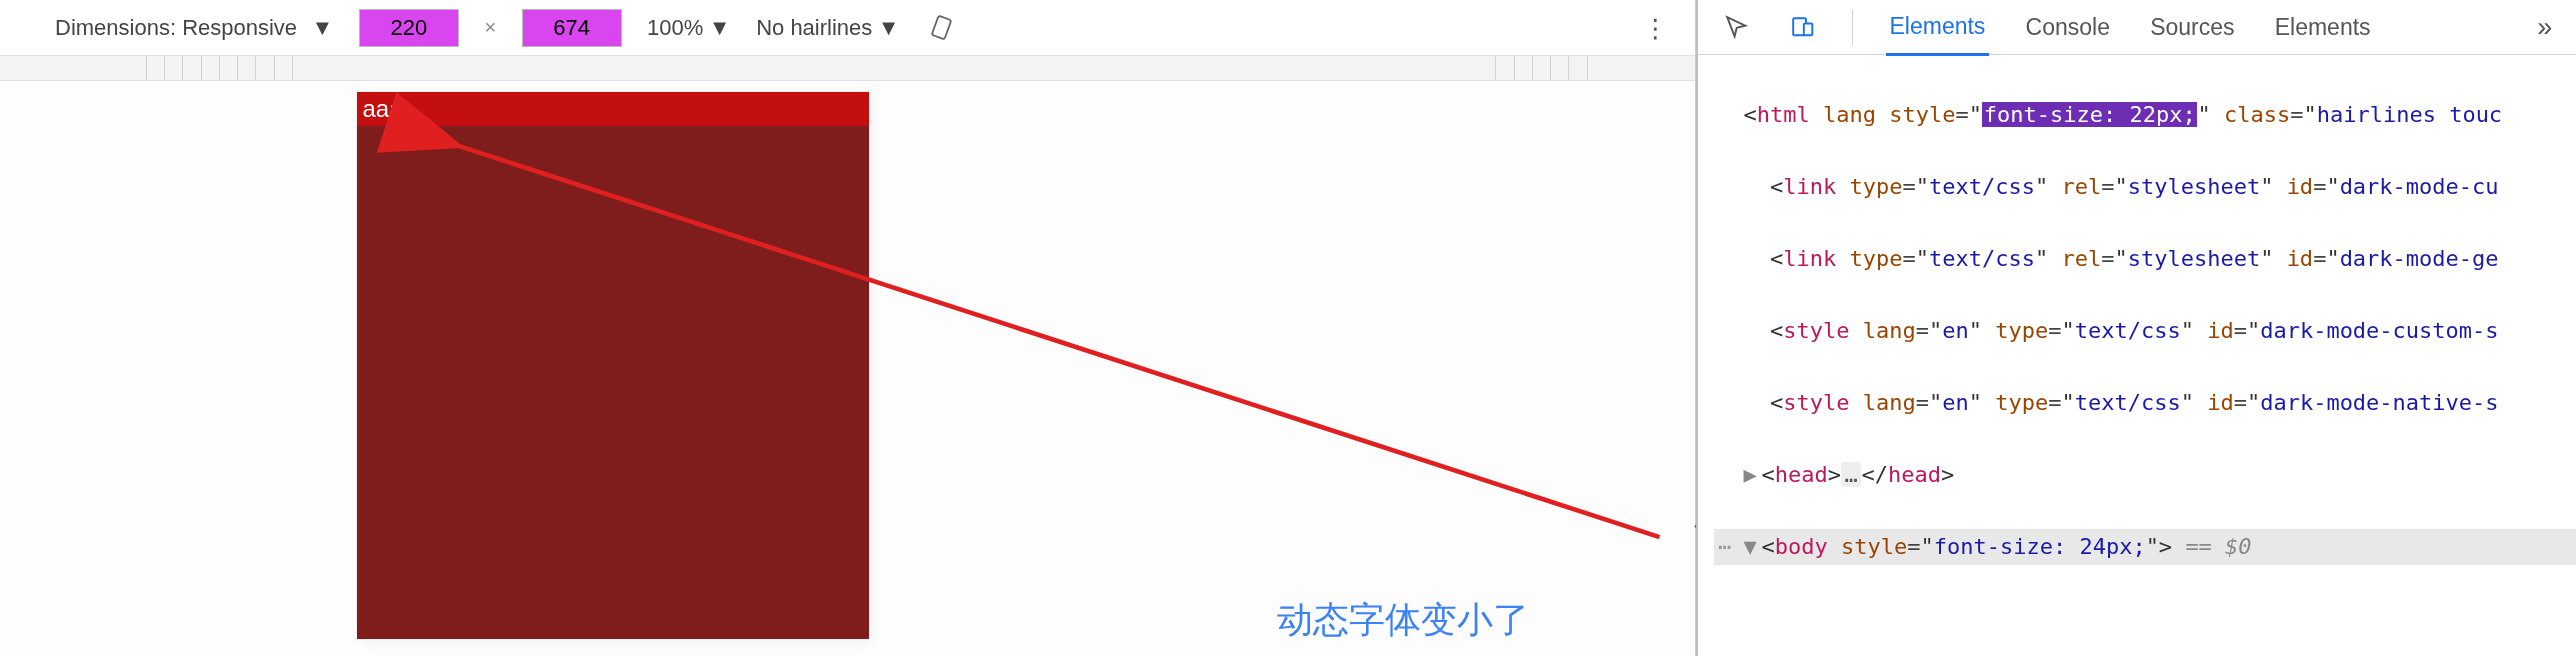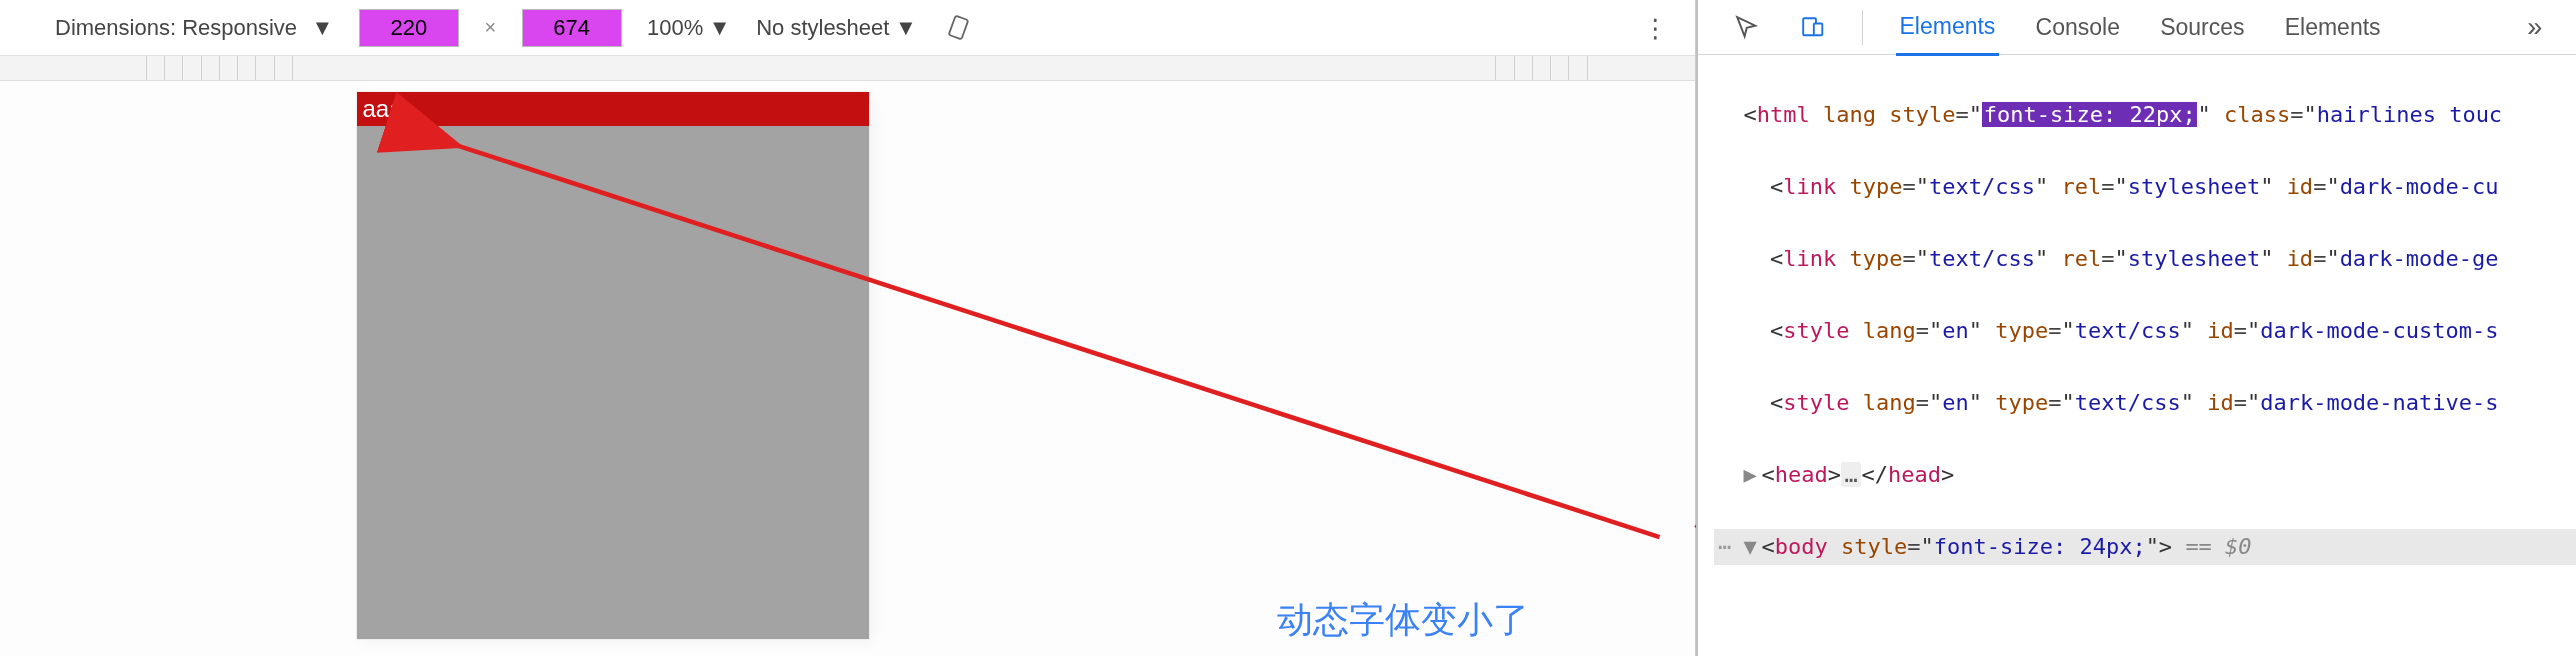--- a/index.html
+++ b/index.html
@@ -14,30 +14,30 @@
   .dim-input { width: 100px; height: 38px; border: 0.9px solid #bbb; text-align: center; font-size: 22px; background: #d946ef; }
   .dim-sep { color: #888; font-size: 20px; }
   .zoom, .throttle { display: flex; align-items: center; }
   .rotate-icon { width: 33px; height: 33px; display: inline-flex; align-items: center; justify-content: center; }
   .kebab { position: absolute; right: 27px; font-size: 25.5px; color: #555; }
 
   .ruler-h { height: 25.5px; background: #f3f3f3; position: relative; border-top: 0.9px solid #e0e0e0; border-bottom: 0.9px solid #e0e0e0; }
   .ruler-h .tick { position: absolute; top: 0; bottom: 0; width: 0.9px; background: #d0d0d0; }
 
   .stage { flex: 1; background: #fdfdfd; position: relative; }
-  .device-frame { position: absolute; left: 357px; top: 11px; width: 512px; height: 547px; background: #a3a3a3; box-shadow: 0 0 0 0.9px #eee, 3.6px 3.6px 12.8px rgba(0,0,0,0.05); }
+  .device-frame { position: absolute; left: 357px; top: 11px; width: 512px; height: 547px; background: #7f1d1d; box-shadow: 0 0 0 0.9px #eee, 3.6px 3.6px 12.8px rgba(0,0,0,0.05); }
   .red-bar { background: #c30f0f; color: #fff; font-size: 24px; line-height: 31px; padding: 1.8px 5.5px; width: 100%; }
 
   
   .arrow-svg { position: absolute; left: 0; top: 0; pointer-events: none; }
   .anno-label { position: absolute; left: 1277px; top: 515px; color: #3b82f6; font-size: 36px; font-family: "Microsoft YaHei","PingFang SC",sans-serif; }
 
   
   .devtools { width: 880px; display: flex; flex-direction: column; border-left: 2.7px solid #bfbfbf; }
-  .dt-tabbar { height: 55px; display: flex; align-items: center; padding: 0 32px; gap: 33px; border-bottom: 0.9px solid #d4d4d4; font-size: 23px; color: #555; }
+  .dt-tabbar { height: 55px; display: flex; align-items: center; padding: 0 22px; gap: 33px; border-bottom: 0.9px solid #d4d4d4; font-size: 23px; color: #555; }
   .dt-iconbtn { width: 33px; height: 33px; display: inline-flex; align-items: center; justify-content: center; color: #555; }
   .dt-iconbtn.active { color: #1a73e8; }
   .dt-divider { width: 0.9px; height: 35px; background: #d0d0d0; }
   .dt-tab { padding: 12.8px 3.6px; cursor: pointer; }
   .dt-tab.active { color: #1a73e8; border-bottom: 3.6px solid #1a73e8; margin-bottom: -1.8px; }
   .dt-more { margin-left: auto; font-size: 27px; letter-spacing: 1.8px; }
 
   .dom-tree { flex: 1; overflow: hidden; font-family: Menlo, Consolas, monospace; font-size: 22px; line-height: 36px; padding: 5.5px 0 0 16.4px; white-space: pre; color: #333; }
   .dom-line { padding: 0 3.6px; }
   .dom-line.sel { background: #e8e8e8; }
@@ -64,21 +64,21 @@
         <span class="dropdown-arrow">▼</span>
       </div>
       <input class="dim-input" value="220" style="">
       <span class="dim-sep">×</span>
       <input class="dim-input" value="674" style="">
       <div class="zoom">
         <span>100%</span>
         <span class="dropdown-arrow">▼</span>
       </div>
       <div class="throttle">
-        <span>No stylesheet</span>
+        <span>No hairlines</span>
         <span class="dropdown-arrow">▼</span>
       </div>
       <span class="rotate-icon">
         <svg width="27" height="27" viewBox="0 0 24 24" fill="none" stroke="#666" stroke-width="1.6">
           <rect x="6" y="3" width="12" height="18" rx="2" transform="rotate(20 12 12)"></rect>
         </svg>
       </span>
       <span class="kebab">⋮</span>
     </div>
 

